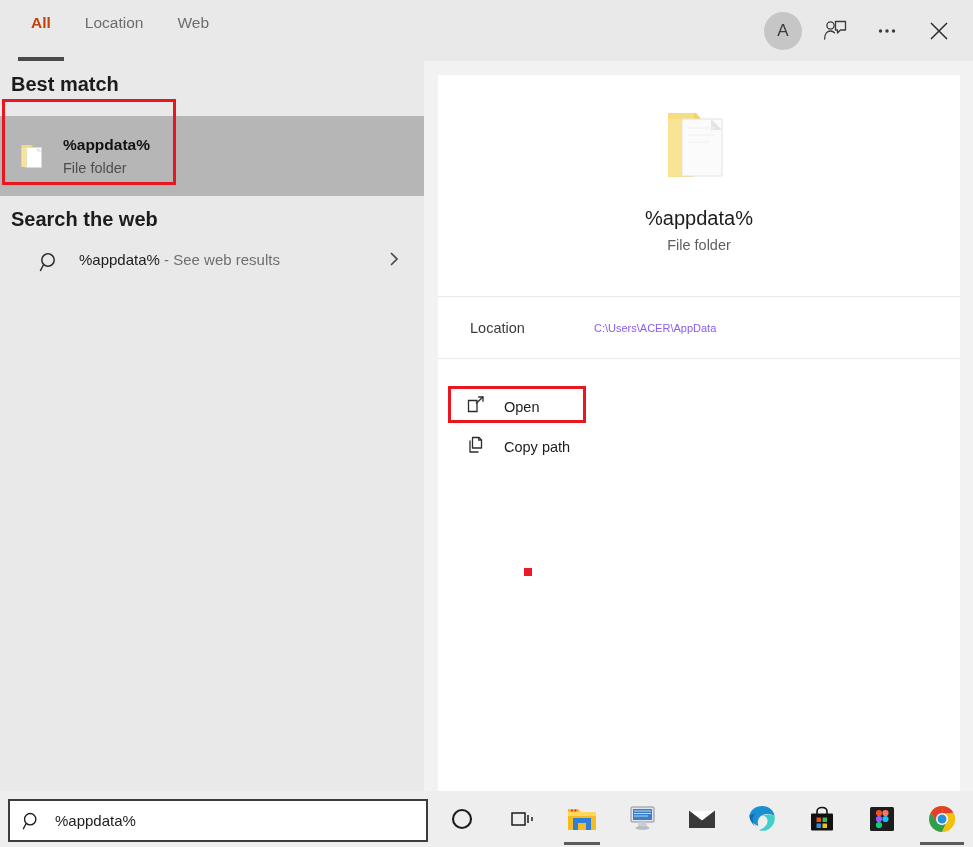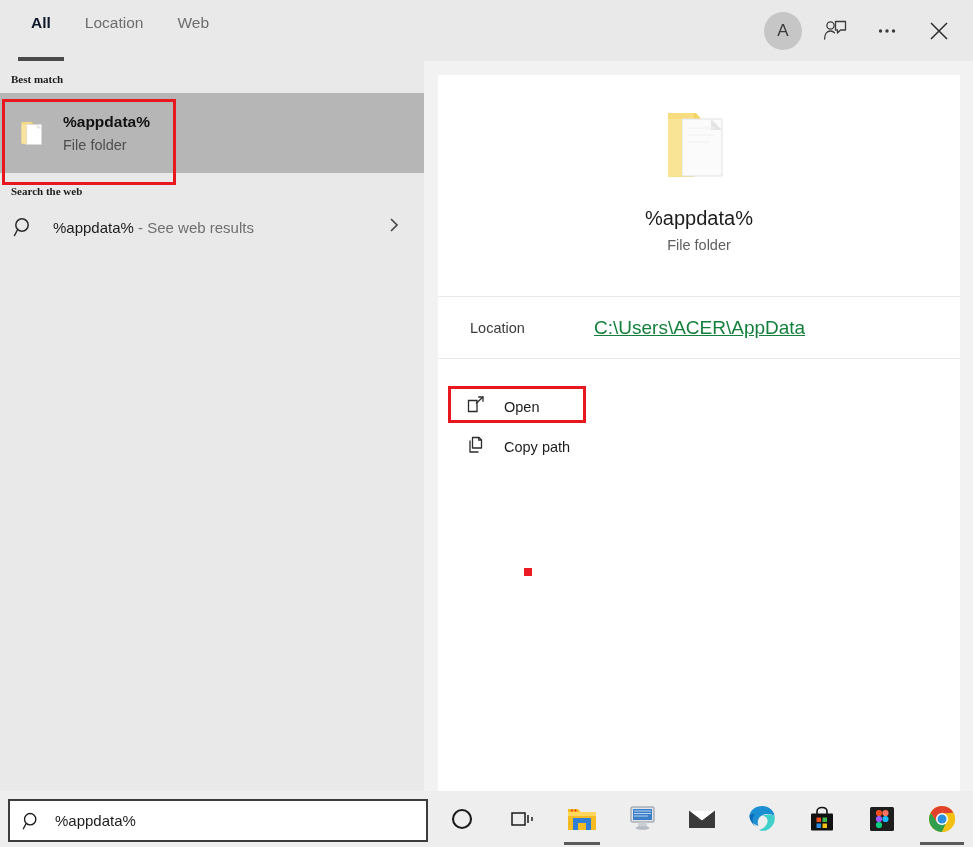--- a/index.html
+++ b/index.html
@@ -38,21 +38,21 @@
     position: relative;
     height: 61px;
     padding: 14px 17px 0 17px;
     font-size: 15.5px;
     color: #6d6d6d;
     cursor: default;
     white-space: nowrap;
     display: flex;
     align-items: flex-start;
   }
-  .tab.active { color: #0f172a; font-weight: bold; }
+  .tab.active { color: #c2410c; font-weight: bold; }
   .tab.active::after {
     content: "";
     position: absolute;
     left: 4px; right: 4px;
     bottom: 0px;
     height: 4px;
     background: #4a4a4a;
   }
   .tab .caret {
     display: inline-block;
@@ -87,47 +87,45 @@
   }
 
   
   .leftpanel {
     position: absolute;
     left: 0; top: 61px;
     width: 424px; height: 730px;
     background: #e9e9e9;
   }
   .section-header {
-    font-size: 11px;
+    font-size: 20px;
     font-weight: bold;
     color: #1c1c1c;
-    padding: 12px 0 8px 11px;
-    font-family: Liberation Serif, serif;
+    padding: 12px 0 20px 11px;
   }
   #best-match-header { padding-top: 12px; }
 
   .bestmatch-row {
     position: relative;
     height: 80px;
     background: #b6b6b6;
     display: flex;
     align-items: center;
     padding-left: 12px;
     cursor: default;
   }
   .bm-icon { width: 44px; display: flex; justify-content: center; }
   .bm-text { margin-left: 7px; }
   .bm-title { font-size: 15.5px; font-weight: bold; color: #121212; line-height: 22px; }
   .bm-sub { font-size: 14.5px; color: #4e4e4e; line-height: 21px; margin-top: 2px; }
 
   .web-row {
     height: 44px;
     display: flex;
-    align-items: center;
-    padding-left: 2px;
+    padding-left: 28px;
     padding-right: 22px;
     cursor: default;
   }
   .web-icon { width: 44px; display: flex; justify-content: center; }
   .web-text { font-size: 15px; color: #1c1c1c; margin-left: 7px; white-space: nowrap; }
   .web-text .muted { color: #6f6f6f; }
   .web-chev { margin-left: auto; color: #4a4a4a; }
 
   
   .rightcard {
@@ -150,22 +148,21 @@
 
   .loc-row {
     height: 62px;
     display: flex;
     align-items: center;
     border-bottom: 1px solid #eaeaea;
     gap: 23px;
   }
   .loc-label { width: 133px; padding-left: 32px; font-size: 14.5px; color: #3b3b3b; }
   .loc-link {
-    font-size: 19px; color: #15803d;
-    text-decoration: underline;
+    font-size: 11px; color: #8b5cf6;
     cursor: default;
   }
 
   .actions { padding-top: 16px; }
   .action-row {
     position: relative;
     height: 40px;
     display: flex;
     align-items: flex-end;
     padding-left: 28px;

